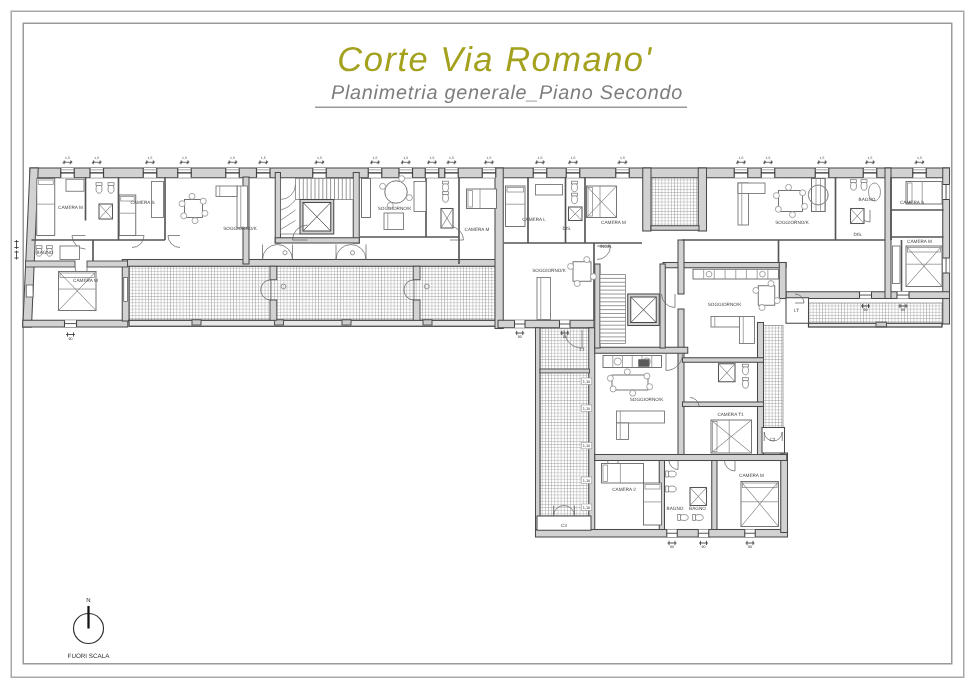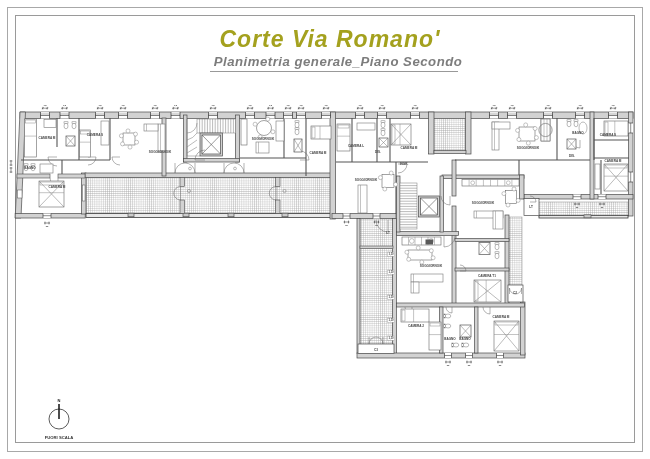--- a/index.html
+++ b/index.html
@@ -1,17 +1,17 @@
 <!DOCTYPE html>
 <html><head>
 <meta charset="utf-8">
 <style>
   html,body { margin:0; padding:0; width:650px; height:459px; background:#fff; overflow:hidden; }
   * { box-sizing:border-box; }
-  .page { position:absolute; left:0; top:0; width:650px; height:331px; background:#fff; font-family:"Liberation Sans", sans-serif;font-weight:bold; }
+  .page { position:absolute; left:0; top:0; width:650px; height:331px; background:#fff; font-family:"Liberation Sans", sans-serif; }
   .outer { position:absolute; left:7px; top:7px; width:636px; height:445px; border:1.2px solid #a8a8a8; }
   .inner { position:absolute; left:15px; top:15px; width:620px; height:428px; border:1px solid #9a9a9a; }
   .title { position:absolute; left:5px; top:26px; width:650px; text-align:center; font-size:23px; font-style:italic; color:#a4a11e; letter-spacing:1px; }
   .subtitle { position:absolute; left:13px; top:54px; width:650px; text-align:center; font-size:13.2px; font-style:italic; color:#7d7d7d; letter-spacing:0.5px; }
   .rule { position:absolute; left:210px; top:71px; width:248px; height:1px; background:#999; }
   svg { position:absolute; left:0; top:0; filter:grayscale(1); }
 </style>
 </head>
 <body>
 <div class="page">

